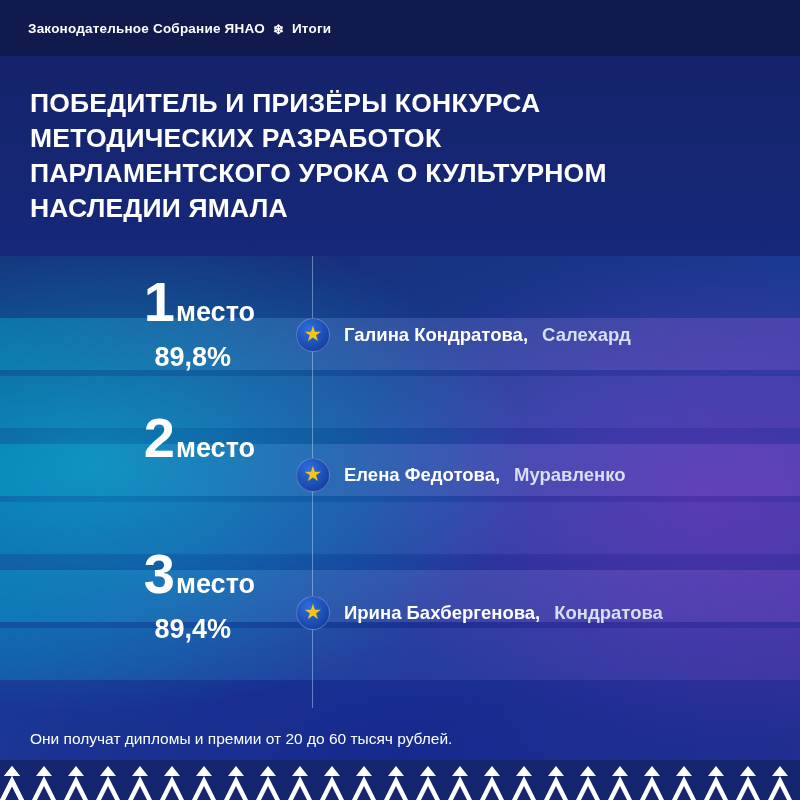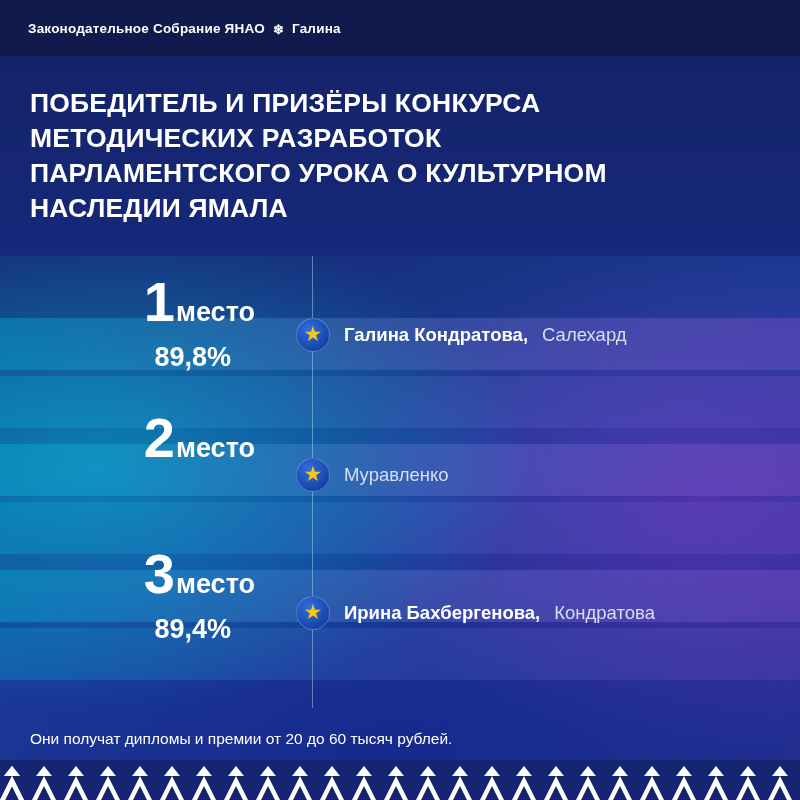--- a/index.html
+++ b/index.html
@@ -166,21 +166,21 @@
     transform: translateY(-1px);
   }
   .winner-name {
     color: #ffffff;
     font-weight: bold;
     font-size: 18.5px;
     white-space: nowrap;
   }
   .winner-city {
     color: #d7dff3;
-    font-weight: normal;
+    font-weight: bold;
     font-size: 18.5px;
     white-space: nowrap;
   }
 
   
   .footer {
     position: relative;
     z-index: 4;
     padding: 22px 30px 0 30px;
   }
@@ -209,21 +209,21 @@
 </style>
 </head>
 <body>
 
 <div class="poster">
 
   <div class="topbar">
     <div class="topbar-text">
       <span>Законодательное Собрание ЯНАО</span>
       <span class="snow-ico">❄</span>
-      <span>Галина</span>
+      <span>Итоги</span>
     </div>
   </div>
 
   <div class="titleblock">
     <div class="title">ПОБЕДИТЕЛЬ И ПРИЗЁРЫ КОНКУРСА МЕТОДИЧЕСКИХ РАЗРАБОТОК ПАРЛАМЕНТСКОГО УРОКА О КУЛЬТУРНОМ НАСЛЕДИИ ЯМАЛА</div>
   </div>
 
   <div class="board">
     <div class="stripe s1"></div>
     <div class="stripe s2"></div>
@@ -256,20 +256,21 @@
         <div class="place-col">
           <div class="place-line">
             <span class="place-num">2</span>
             <span class="place-word">место</span>
           </div>
         </div>
         <div class="winner">
           <span class="star-badge">
               <span class="star-glyph">★</span>
             </span>
+          <span class="winner-name">Елена Федотова,</span>
           <span class="winner-city">Муравленко</span>
         </div>
       </div>
 
       <div class="row r3">
         <div class="place-col">
           <div class="place-line">
             <span class="place-num">3</span>
             <span class="place-word">место</span>
           </div>

